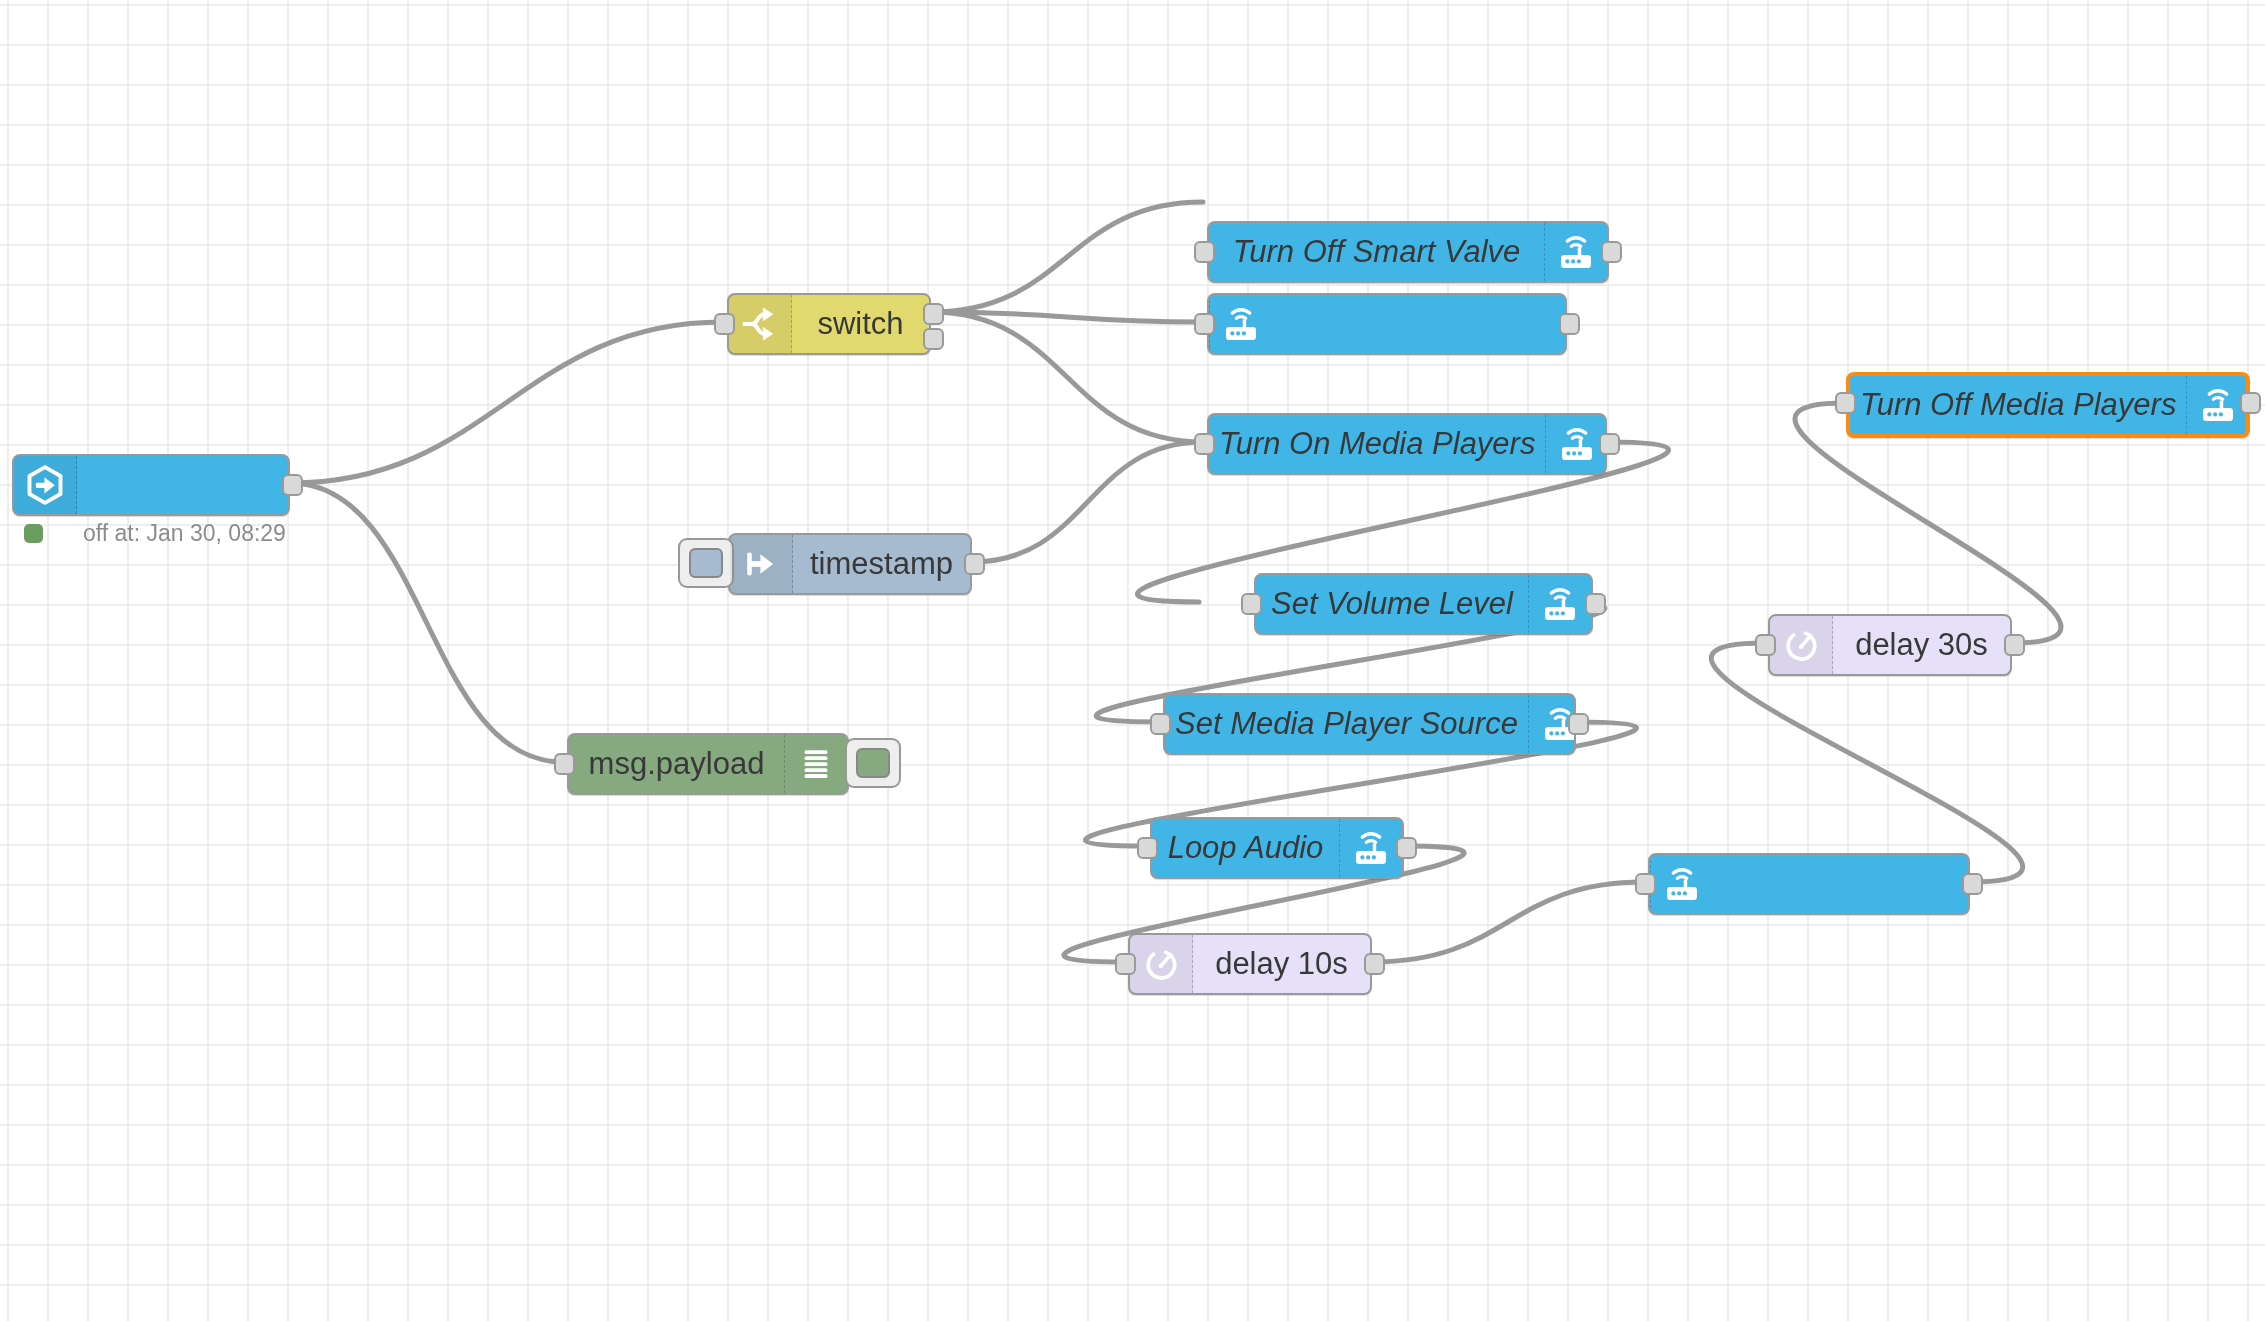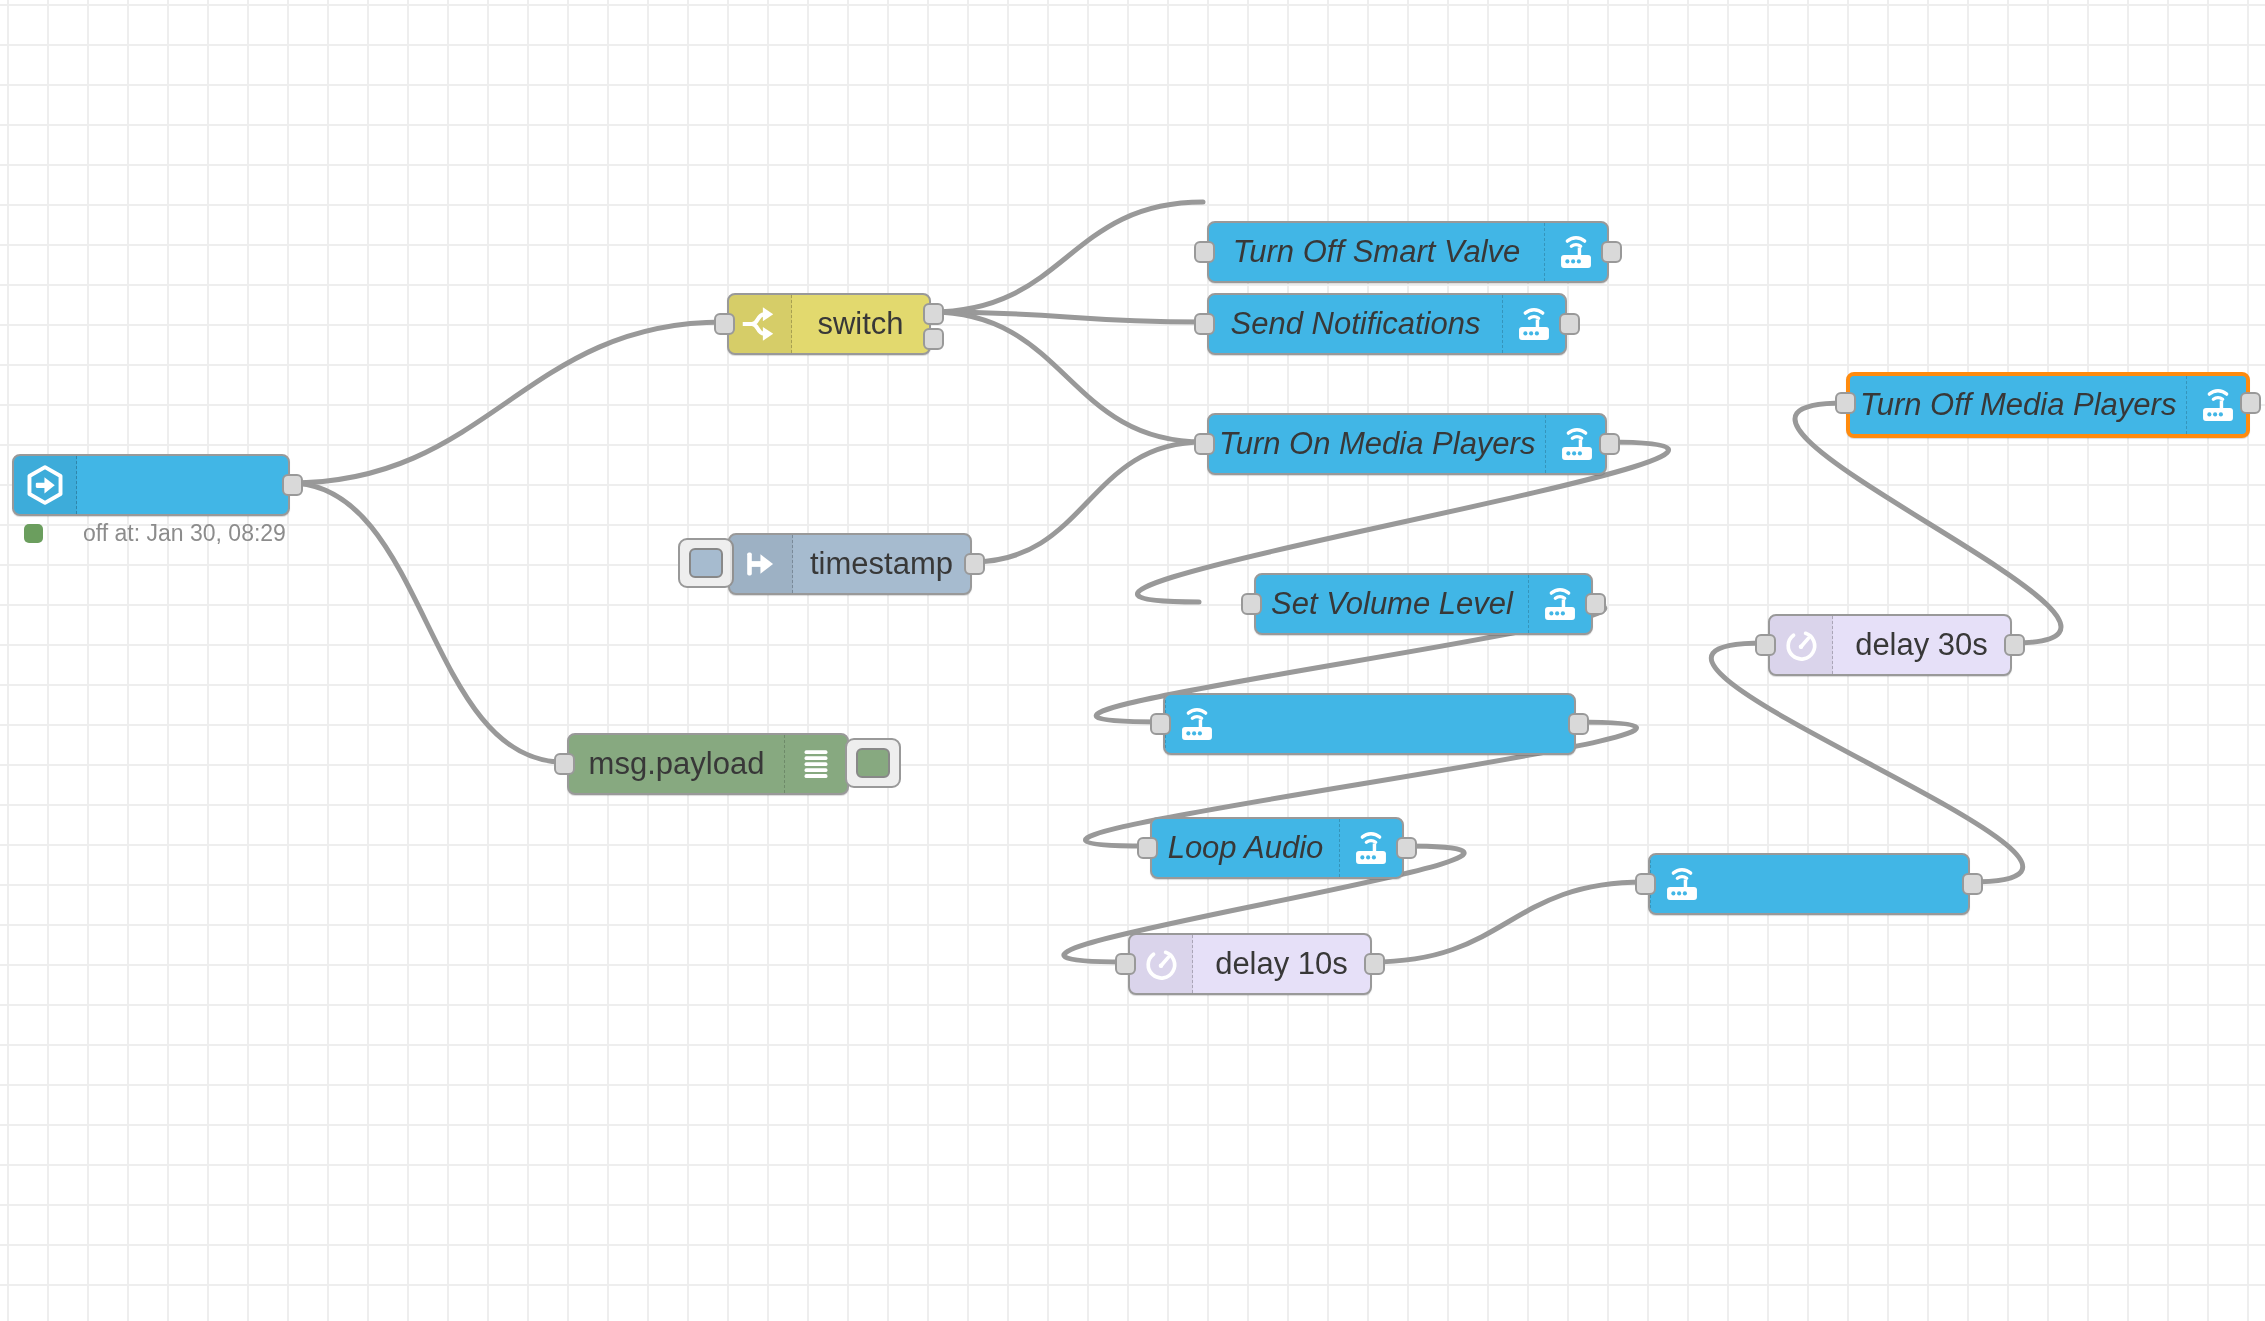--- a/index.html
+++ b/index.html
@@ -132,21 +132,20 @@
       <circle cx="17.5" cy="28.2" r="1.8" fill="#41b6e6"></circle>
       <circle cx="22.5" cy="28.2" r="1.8" fill="#41b6e6"></circle>
             </svg>
           </div>
         </div>
         <div class="port" style="left: -15px; top: 18px;"></div>
         <div class="port" style="right: -15px; top: 18px;"></div>
       </div>
       <div class="node" style="left: 1207px; top: 293px; width: 360px; height: 62px; background: rgb(65, 182, 230);">
         <div class="node-body">
-          <span class="node-label italic">Send Notifications</span>
           <div class="icon-area right">
             <svg viewBox="0 0 40 40">
       <path d="M12.5 10.5 a11 11 0 0 1 15 0" fill="none" stroke="#fff" stroke-width="3" stroke-linecap="round"></path>
       <path d="M16 15 a6.5 6.5 0 0 1 8 0" fill="none" stroke="#fff" stroke-width="3" stroke-linecap="round"></path>
       <line x1="23" y1="16" x2="23" y2="23" stroke="#fff" stroke-width="3"></line>
       <rect x="7" y="22.5" width="26" height="11.5" rx="2.6" fill="#fff"></rect>
       <circle cx="12.5" cy="28.2" r="1.8" fill="#41b6e6"></circle>
       <circle cx="17.5" cy="28.2" r="1.8" fill="#41b6e6"></circle>
       <circle cx="22.5" cy="28.2" r="1.8" fill="#41b6e6"></circle>
             </svg>
@@ -202,20 +201,21 @@
       <circle cx="17.5" cy="28.2" r="1.8" fill="#41b6e6"></circle>
       <circle cx="22.5" cy="28.2" r="1.8" fill="#41b6e6"></circle>
             </svg>
           </div>
         </div>
         <div class="port" style="left: -15px; top: 18px;"></div>
         <div class="port" style="right: -15px; top: 18px;"></div>
       </div>
       <div class="node" style="left: 1163px; top: 693px; width: 413px; height: 62px; background: rgb(65, 182, 230);">
         <div class="node-body">
+          <span class="node-label italic">Set Media Player Source</span>
           <div class="icon-area right">
             <svg viewBox="0 0 40 40">
       <path d="M12.5 10.5 a11 11 0 0 1 15 0" fill="none" stroke="#fff" stroke-width="3" stroke-linecap="round"></path>
       <path d="M16 15 a6.5 6.5 0 0 1 8 0" fill="none" stroke="#fff" stroke-width="3" stroke-linecap="round"></path>
       <line x1="23" y1="16" x2="23" y2="23" stroke="#fff" stroke-width="3"></line>
       <rect x="7" y="22.5" width="26" height="11.5" rx="2.6" fill="#fff"></rect>
       <circle cx="12.5" cy="28.2" r="1.8" fill="#41b6e6"></circle>
       <circle cx="17.5" cy="28.2" r="1.8" fill="#41b6e6"></circle>
       <circle cx="22.5" cy="28.2" r="1.8" fill="#41b6e6"></circle>
             </svg>

